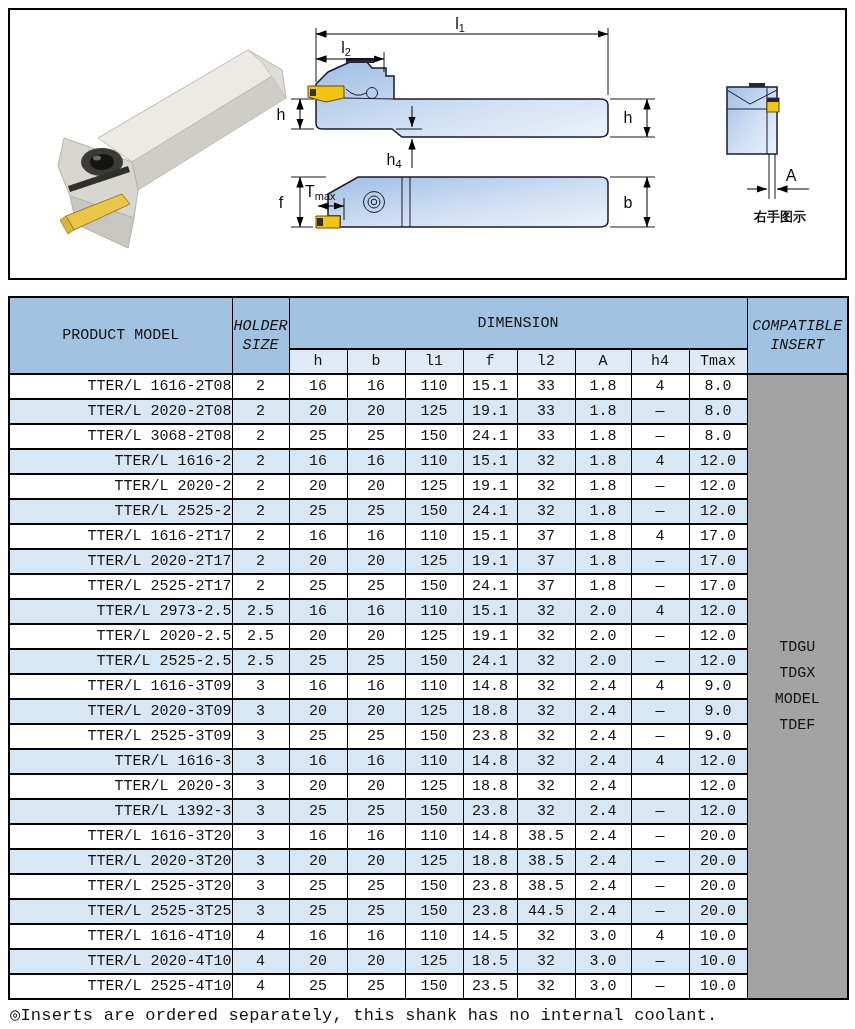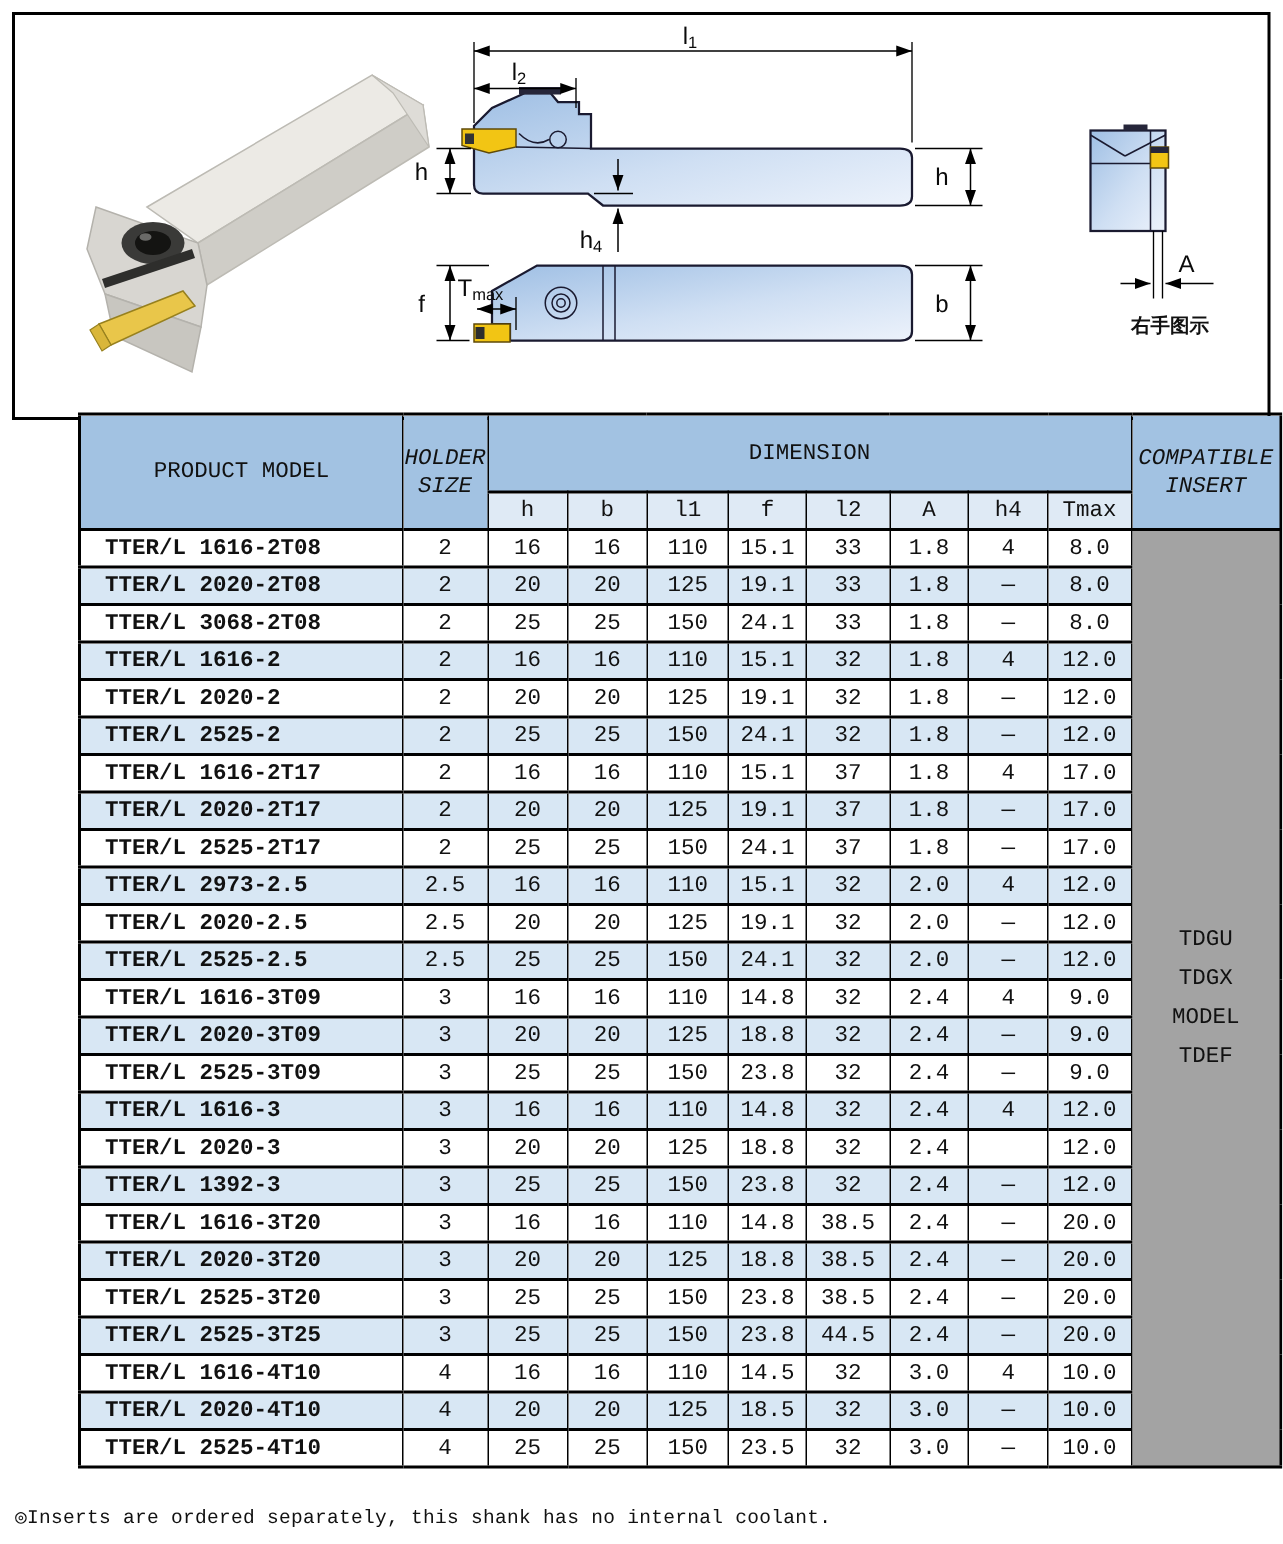--- a/index.html
+++ b/index.html
@@ -10,39 +10,39 @@
   .frame svg{display:block;}
   .lbl{font-family:"Liberation Sans",sans-serif;font-size:16px;fill:#0a0a0a;}
   .sublbl{font-size:11px;}
   .cap{font-family:"Liberation Sans","DejaVu Sans",sans-serif;font-size:13px;font-weight:bold;fill:#111;}
   .dim{stroke:#000;stroke-width:1;fill:none;}
   .ext{stroke:#000;stroke-width:0.9;fill:none;}
   .out{stroke:#1a1a30;stroke-width:1.5;fill:url(#blu);}
   .thin{stroke:#1a1a30;stroke-width:1;fill:none;}
 
   
-  .spec{position:absolute;left:8px;top:275px;border-collapse:collapse;table-layout:fixed;
+  .spec{position:absolute;left:8px;top:296px;border-collapse:collapse;table-layout:fixed;
         border:2px solid #000;font-family:"Liberation Mono","DejaVu Sans Mono",monospace;
-        font-size:15px;color:#111;margin-left:44px;}
+        font-size:15px;color:#111;}
   .spec th,.spec td{border-left:1px solid #000;border-right:1px solid #000;
         border-top:2px solid #000;border-bottom:2px solid #000;
         font-weight:normal;text-align:center;padding:0;overflow:hidden;}
   .spec thead tr:first-child{height:52px;}
   .spec thead tr:nth-child(2){height:25px;}
   .spec td{height:23px;line-height:23px;white-space:nowrap;}
   .hmain{background:var(--header-blue,#a2c2e2);}
   .hsub{background:var(--subheader-blue,#dfeaf5);}
   .wrap{white-space:normal;line-height:19px;font-style:italic;}
-  td.model{text-align:left;padding-left:16px;font-weight:bold;}
+  td.model{text-align:right;padding-left:16px;}
   tr.alt td{background:var(--row-alt-blue,#d8e7f4);}
   td.insert-cell{background:#a3a3a3;vertical-align:middle;line-height:26px;white-space:nowrap;}
 
   .note{position:absolute;left:10px;top:1004px;
         font-family:"Liberation Mono","DejaVu Sans Mono","DejaVu Sans",monospace;
-        font-size:13px;color:#111;letter-spacing:0.2px;}
+        font-size:17px;color:#111;letter-spacing:0.2px;}
 </style>
 </head>
 <body>
 
 <div class="canvas">
 
   <div class="frame">
     <svg width="835" height="268" viewBox="0 0 835 268">
       <defs>
         <linearGradient id="blu" x1="0" y1="0" x2="1" y2="1">

